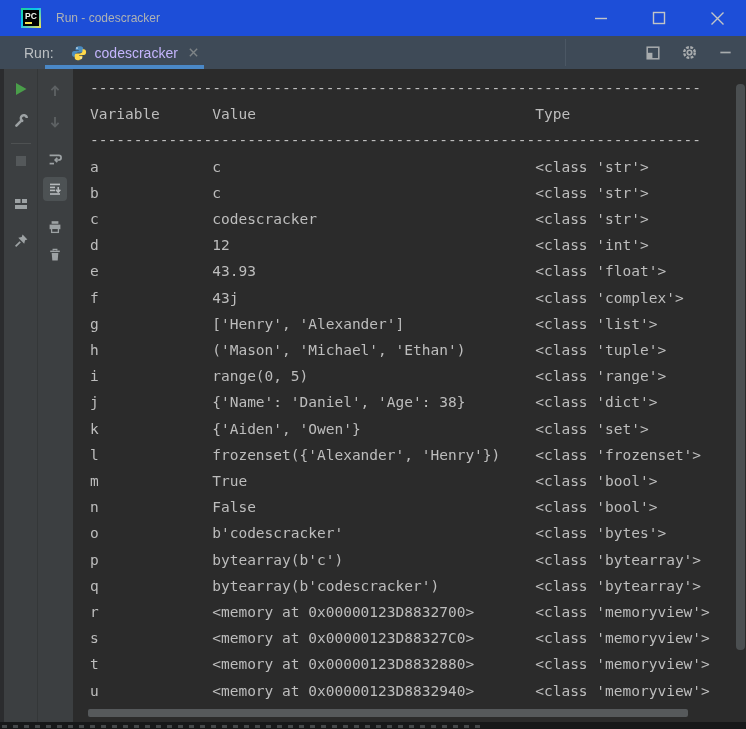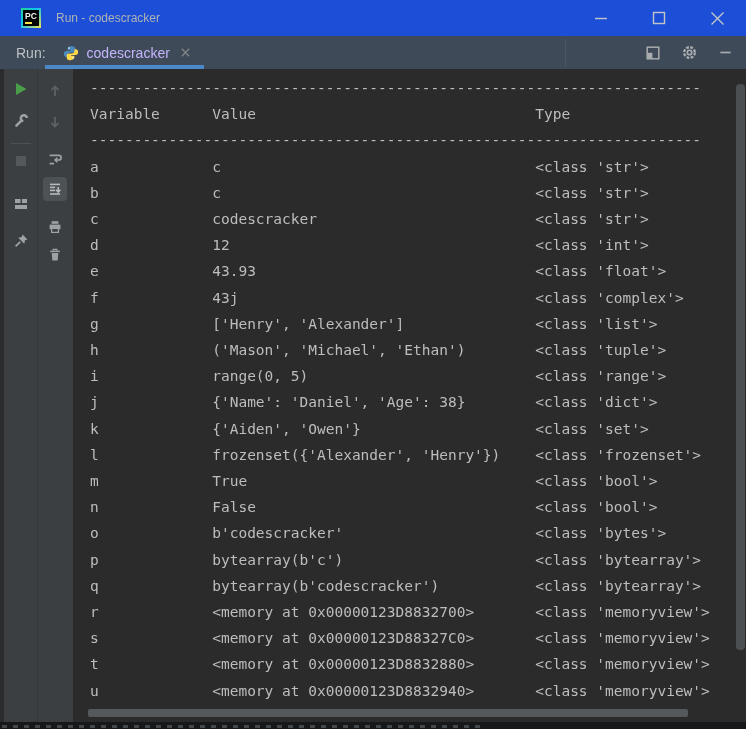--- a/index.html
+++ b/index.html
@@ -24,21 +24,21 @@
   }
   .pc-badge .pc-txt { position:absolute; top:1px; left:2px; font-size:8.5px; font-weight:bold; color:#eef4ee; }
   .pc-badge .pc-bar { position:absolute; left:2px; bottom:2px; width:7px; height:2px; background:#f7e34c; }
   .title-text { margin-left:15px; color:#aeb2b4; font-size:12px; }
   .win-controls { margin-left:auto; display:flex; height:100%; }
   .win-btn { width:58px; height:100%; display:flex; align-items:center; justify-content:center; cursor:default; }
 
   
   .tabbar {
     height:33px; background:#3e4a57; position:relative;
-    display:flex; align-items:center; padding-left:16px; flex:0 0 auto;
+    display:flex; align-items:center; padding-left:24px; flex:0 0 auto;
   }
   .run-label { color:#bcc0c3; font-size:14px; }
   .run-tab { display:flex; align-items:center; margin-left:13px; padding:0 4px; height:100%; }
   .run-tab .tab-label { color:#c4b5fd; font-size:14px; margin-left:8px; }
   .run-tab .tab-close { margin-left:10px; display:flex; }
   .tab-underline { position:absolute; left:45px; bottom:0; width:159px; height:4px; background:#4a88c7; }
   .tabbar-divider { position:absolute; left:565px; top:3px; bottom:3px; width:1px; background:#4b5764; }
   .tabbar-right { margin-left:auto; display:flex; align-items:center; gap:18px; padding-right:12px; }
   .tabbar-right .tb-btn { display:flex; align-items:center; justify-content:center; width:18px; height:18px; }
 

